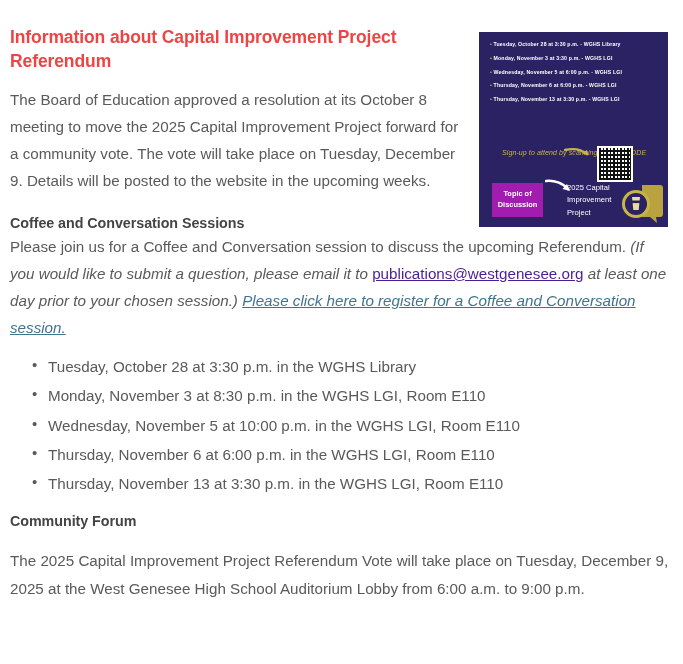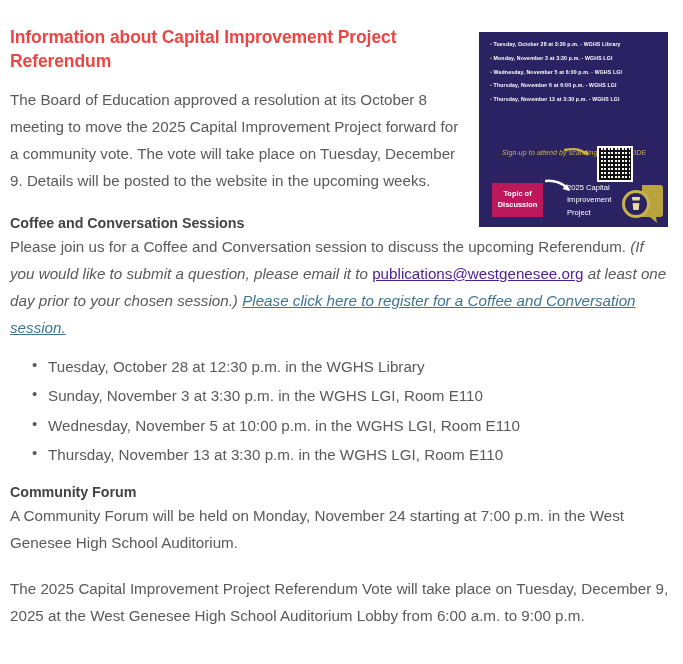--- a/index.html
+++ b/index.html
@@ -243,21 +243,21 @@
     bottom: 0;
     width: 100%;
     height: 50px;
   }
   .topic-box {
     position: absolute;
     left: 13px;
     top: 6px;
     width: 51px;
     height: 34px;
-    background: #be185d;
+    background: #a21caf;
     display: flex;
     flex-direction: column;
     align-items: center;
     justify-content: center;
   }
   .topic-box span {
     font-size: 7.4px;
     font-weight: bold;
     color: #ffffff;
     line-height: 1.42;
@@ -338,29 +338,29 @@
 
     <h1 class="page-title">Information about Capital Improvement Project Referendum</h1>
 
     <p class="body-text">The Board of Education approved a resolution at its October 8 meeting to move the 2025 Capital Improvement Project forward for a community vote. The vote will take place on Tuesday, December 9. Details will be posted to the website in the upcoming weeks.</p>
 
     <h2 class="section-heading">Coffee and Conversation Sessions</h2>
 
     <p class="intro-para"><span>Please join us for a Coffee and Conversation session to discuss the upcoming Referendum. </span><span class="italic">(If you would like to submit a question, please email it to </span><a class="email-link" href="#">publications@westgenesee.org</a><span class="italic"> at least one day prior to your chosen session.) </span><a class="inline-link" href="#">Please click here to register for a Coffee and Conversation session.</a></p>
 
     <ul class="session-list">
-      <li>Tuesday, October 28 at 12:30 p.m. in the WGHS Library</li>
-      <li>Sunday, November 3 at 3:30 p.m. in the WGHS LGI, Room E110</li>
+      <li>Tuesday, October 28 at 3:30 p.m. in the WGHS Library</li>
+      <li>Monday, November 3 at 8:30 p.m. in the WGHS LGI, Room E110</li>
       <li>Wednesday, November 5 at 10:00 p.m. in the WGHS LGI, Room E110</li>
+      <li>Thursday, November 6 at 6:00 p.m. in the WGHS LGI, Room E110</li>
       <li>Thursday, November 13 at 3:30 p.m. in the WGHS LGI, Room E110</li>
     </ul>
 
     <div class="block">
       <h2 class="section-heading">Community Forum</h2>
-      <p>A Community Forum will be held on Monday, November 24 starting at 7:00 p.m. in the West Genesee High School Auditorium.</p>
     </div>
 
     <div class="block">
       <p>The 2025 Capital Improvement Project Referendum Vote will take place on Tuesday, December 9, 2025 at the West Genesee High School Auditorium Lobby from 6:00 a.m. to 9:00 p.m.</p>
     </div>
 
   </div>
 </div>
 
 </body></html>

